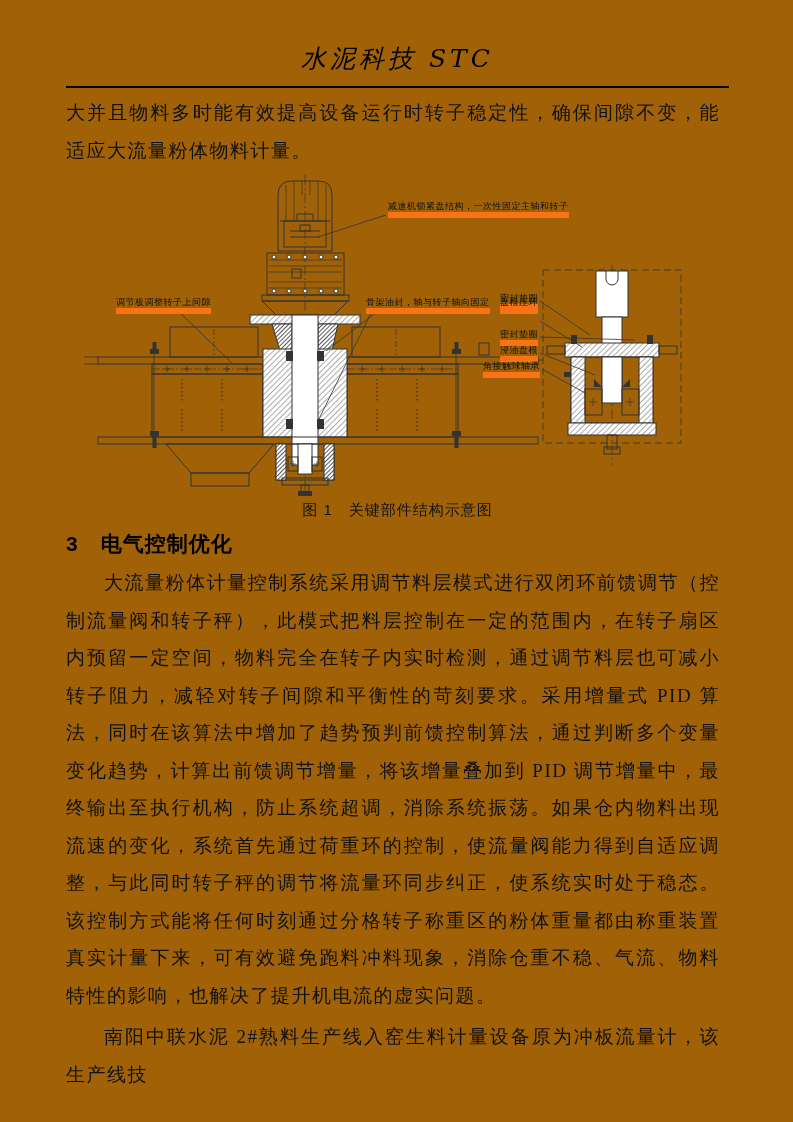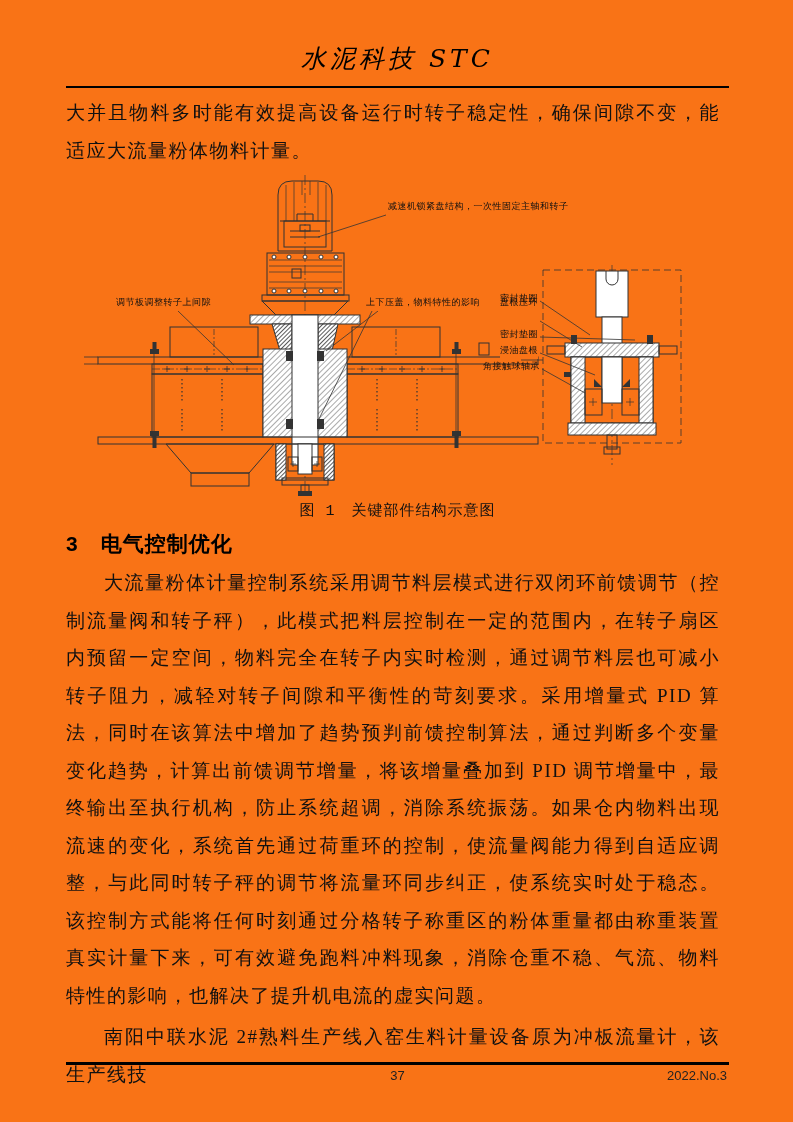--- a/index.html
+++ b/index.html
@@ -1,17 +1,17 @@
 <!DOCTYPE html>
 <html><head>
 <meta charset="utf-8">
 <style>
   html,body{margin:0;padding:0;background:#888;}
   .page{
-    position:relative;width:793px;height:1122px;background:#f97316;
+    position:relative;width:793px;height:1122px;background:#a16207;
     margin:0 auto;overflow:hidden;color:#1a1a1a;
     font-family:"Liberation Serif","DejaVu Serif",serif;
   }
   .content{position:absolute;left:66px;top:0;width:663px;}
   
   .header{padding-top:42px;text-align:center;}
   .header-title{
     font-size:25px;font-style:italic;letter-spacing:4px;color:#000;
     font-family:"DejaVu Serif","Liberation Serif",serif;
   }
@@ -20,33 +20,33 @@
   p.body{
     font-size:19px;line-height:37.5px;letter-spacing:1.5px;
     text-align:justify;margin:6px 9px 0 0;color:#111;
   }
   p.indent{text-indent:2em;margin-top:4px;}
   
   .figure{position:relative;width:663px;height:325px;margin-top:4px;}
   .figure svg{position:absolute;left:0;top:0;}
   .flabel{
     position:absolute;font-size:9px;line-height:11px;color:#111;white-space:nowrap;
-    border-bottom:3px solid #f97316;font-family:"Liberation Serif",serif;letter-spacing:0.5px;
+    border-bottom:6px solid #f97316;font-family:"Liberation Serif",serif;letter-spacing:0.5px;
   }
   .l0{left:322px;top:28px;}
   .l1{left:50px;top:124px;}
   .l2{left:300px;top:124px;}
   .l3{right:191px;top:120px;}
   .l4{right:191px;top:124px;text-align:center;}
   .l5{right:191px;top:156px;}
   .l6{right:191px;top:172px;}
   .l7{right:189px;top:188px;}
   .caption{
     text-align:center;font-size:15px;letter-spacing:1px;color:#111;
-    margin-top:3px;font-family:Liberation Mono, monospace;
+    margin-top:3px;font-family:Liberation Sans, sans-serif;
   }
   
   h2.sec{
     font-family:"Liberation Sans","DejaVu Sans",sans-serif;
     font-size:21px;font-weight:bold;color:#000;margin:10px 0 6px 0;
   }
   h2.sec .ht{margin-left:23px;letter-spacing:1px;}
   
   .footer{position:absolute;left:66px;top:1062px;width:663px;}
   .footer-rule{border-top:3px solid #000;}
@@ -203,38 +203,31 @@
             <line x1="474" y1="128" x2="524" y2="162"></line>
             <line x1="474" y1="148" x2="516" y2="174"></line>
             <line x1="474" y1="164" x2="569" y2="167"></line>
             <line x1="474" y1="180" x2="529" y2="202"></line>
             <line x1="476" y1="196" x2="519" y2="220"></line>
           </g>
         </g>
       </svg>
       <span class="flabel l0">减速机锁紧盘结构，一次性固定主轴和转子</span>
       <span class="flabel l1">调节板调整转子上间隙</span>
-      <span class="flabel l2">上下压盖，物料特性的影响</span>
+      <span class="flabel l2">骨架油封，轴与转子轴向固定</span>
       <span class="flabel l3">密封垫圈</span>
       <span class="flabel l4">盘根压环</span>
       <span class="flabel l5">密封垫圈</span>
       <span class="flabel l6">浸油盘根</span>
       <span class="flabel l7">角接触球轴承</span>
     </div>
 
     <div class="caption">图 1　关键部件结构示意图</div>
 
     <h2 class="sec"><span>3</span><span class="ht">电气控制优化</span></h2>
 
     <p class="body indent">大流量粉体计量控制系统采用调节料层模式进行双闭环前馈调节（控制流量阀和转子秤），此模式把料层控制在一定的范围内，在转子扇区内预留一定空间，物料完全在转子内实时检测，通过调节料层也可减小转子阻力，减轻对转子间隙和平衡性的苛刻要求。采用增量式 PID 算法，同时在该算法中增加了趋势预判前馈控制算法，通过判断多个变量变化趋势，计算出前馈调节增量，将该增量叠加到 PID 调节增量中，最终输出至执行机构，防止系统超调，消除系统振荡。如果仓内物料出现流速的变化，系统首先通过荷重环的控制，使流量阀能力得到自适应调整，与此同时转子秤的调节将流量环同步纠正，使系统实时处于稳态。该控制方式能将任何时刻通过分格转子称重区的粉体重量都由称重装置真实计量下来，可有效避免跑料冲料现象，消除仓重不稳、气流、物料特性的影响，也解决了提升机电流的虚实问题。</p>
 
 
     <p class="body indent">南阳中联水泥 2#熟料生产线入窑生料计量设备原为冲板流量计，该生产线技</p>
   </div>
 
-  <div class="footer">
-    <div class="footer-rule"></div>
-    <div class="footer-row">
-      <span class="pageno">37</span>
-      <span class="issue">2022.No.3</span>
-    </div>
-  </div>
 </div>
 
 </body></html>

